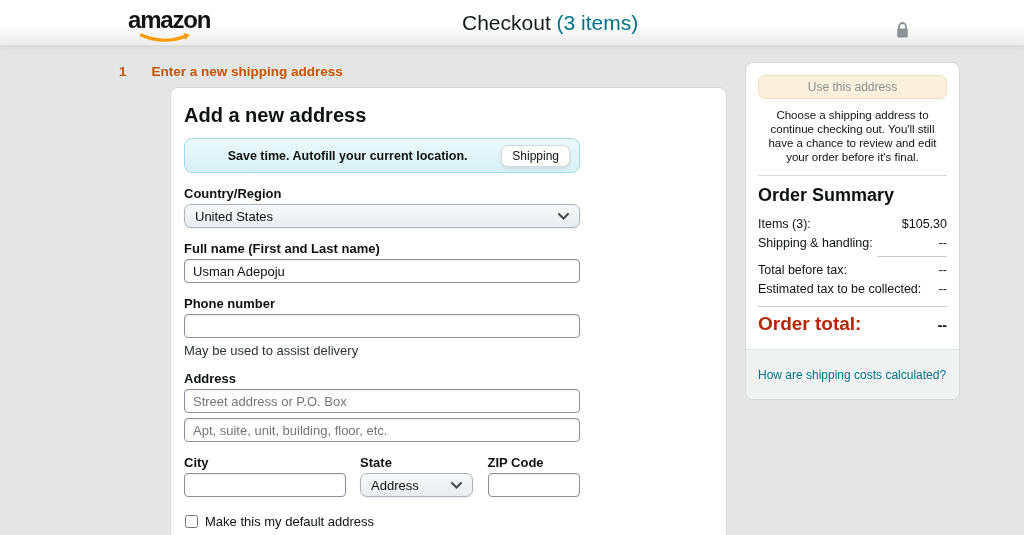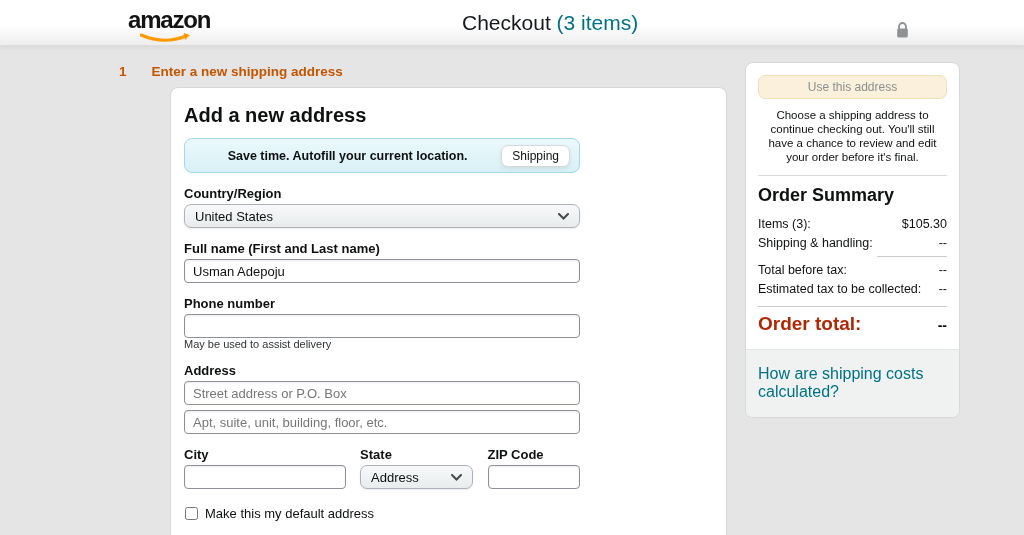--- a/index.html
+++ b/index.html
@@ -37,21 +37,21 @@
   .fgroup { width:396px; }
   .flabel { display:block; font-size:13px; font-weight:700; margin:13px 0 3px; }
   .select-box { width:100%; height:24px; display:flex; align-items:center; justify-content:space-between;
                 padding:0 10px; border:1px solid #ADB1B8; border-radius:7px; cursor:pointer;
                 background:linear-gradient(to bottom,#F7F9FA,#E9ECEC);
                 box-shadow:0 1px 2px rgba(15,17,17,0.08); font-size:13px; }
   .tinput { width:100%; height:24px; border:1px solid #8D9096; border-radius:4px; padding:0 8px;
             font-size:13px; color:#0F1111; font-family:"Liberation Sans", sans-serif;
             box-shadow:inset 0 1px 2px rgba(15,17,17,0.08); }
   .tinput::placeholder { color:#767676; opacity:1; }
-  .helper { font-size:11px; color:#2F3333; }
+  .helper { font-size:13px; color:#2F3333; margin-top:5px; }
   .addr2 { margin-top:5px; }
   .row3 { display:flex; width:396px; }
   .col-city { width:163px; margin-right:14px; }
   .col-state { width:113px; margin-right:15px; }
   .col-zip { width:93px; }
   .chk-row { margin-top:17px; display:flex; align-items:center; font-size:13px; }
   .chk-row input { width:13px; height:13px; margin:0 7px 0 1px; }
 
   
   .sidebar { position:absolute; left:745px; top:62px; width:215px; border:1px solid #D5D9D9;
@@ -63,21 +63,21 @@
   .sb-hint { margin-top:9px; font-size:11.5px; line-height:14px; text-align:center; color:#0F1111; }
   .sb-hr { border:none; border-top:1px solid #D5D9D9; margin:11px 0 9px; }
   .sb-title { font-size:18px; font-weight:700; margin-bottom:9px; }
   .os-row { display:flex; justify-content:space-between; font-size:12.5px; line-height:19px; color:#0F1111; }
   .os-subdiv { width:70px; border:none; border-top:1px solid #C8CCCC; margin:3px 0 4px auto; }
   .os-fulldiv { border:none; border-top:1px solid #C8CCCC; margin:7px 0 6px; }
   .total-row { display:flex; justify-content:space-between; align-items:baseline; margin:2px 0 8px; }
   .total-label { font-size:19px; font-weight:700; color:#B12704; }
   .total-value { font-size:14px; font-weight:700; color:#0F1111; }
   .sb-footer { background:#F0F2F2; border-top:1px solid #E3E6E6; padding:15px 12px 16px; }
-  .ship-link { font-size:16px; color:#007185; cursor:pointer; }
+  .ship-link { font-size:12px; color:#007185; cursor:pointer; }
 </style>
 </head>
 <body>
 
 <div class="page">
 
   <div class="header">
     <div class="logo">
       <span class="logo-text">amazon</span>
       <svg class="logo-smile" width="52" height="10" viewBox="0 0 52 10">

